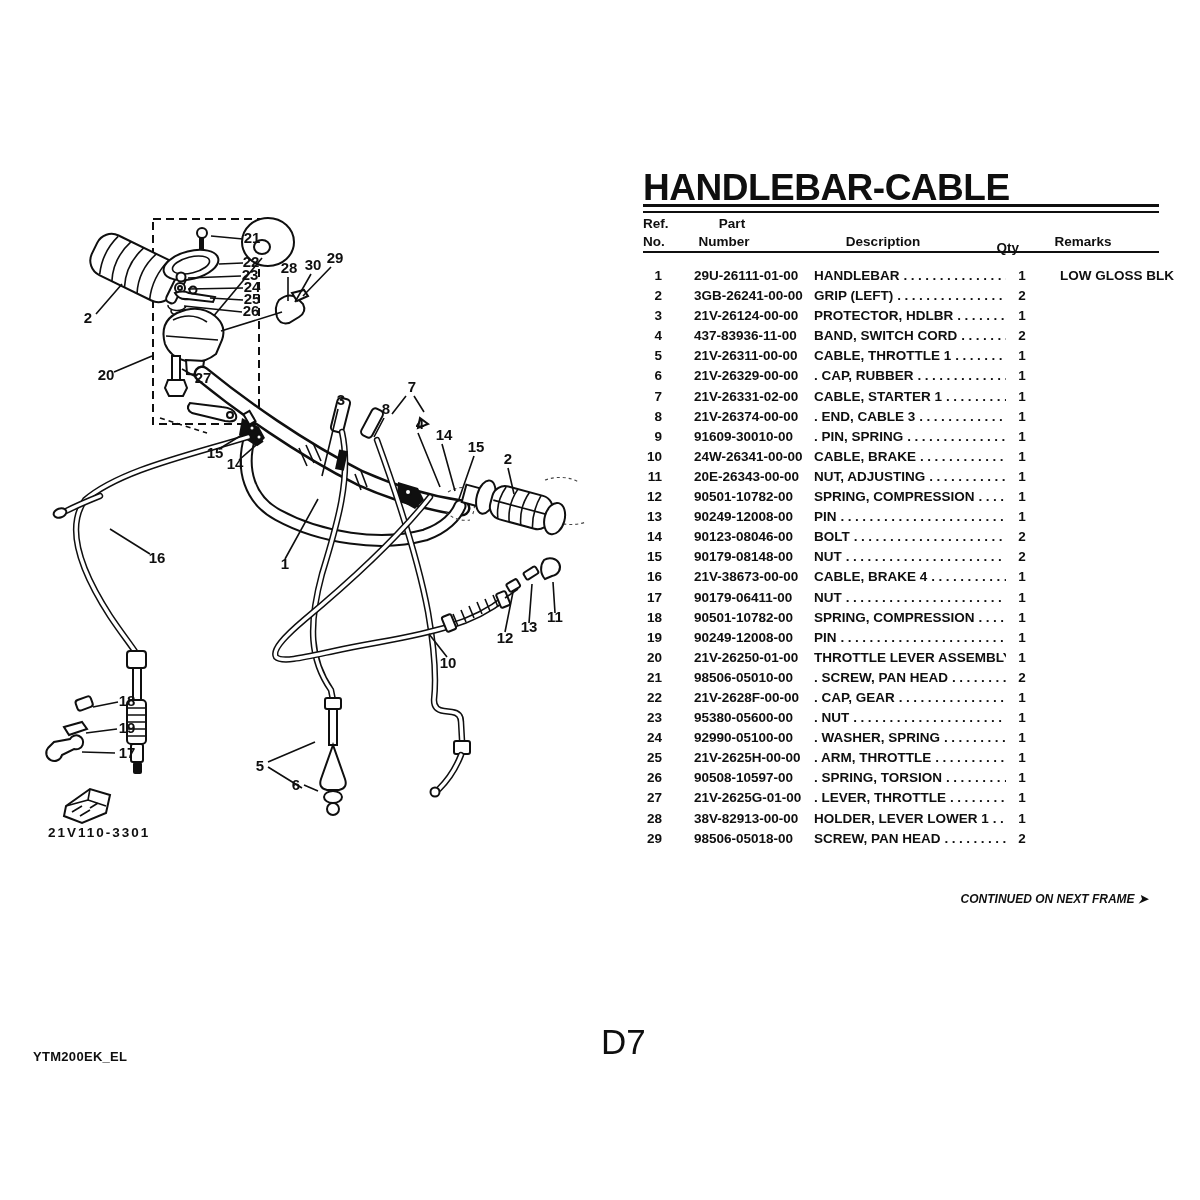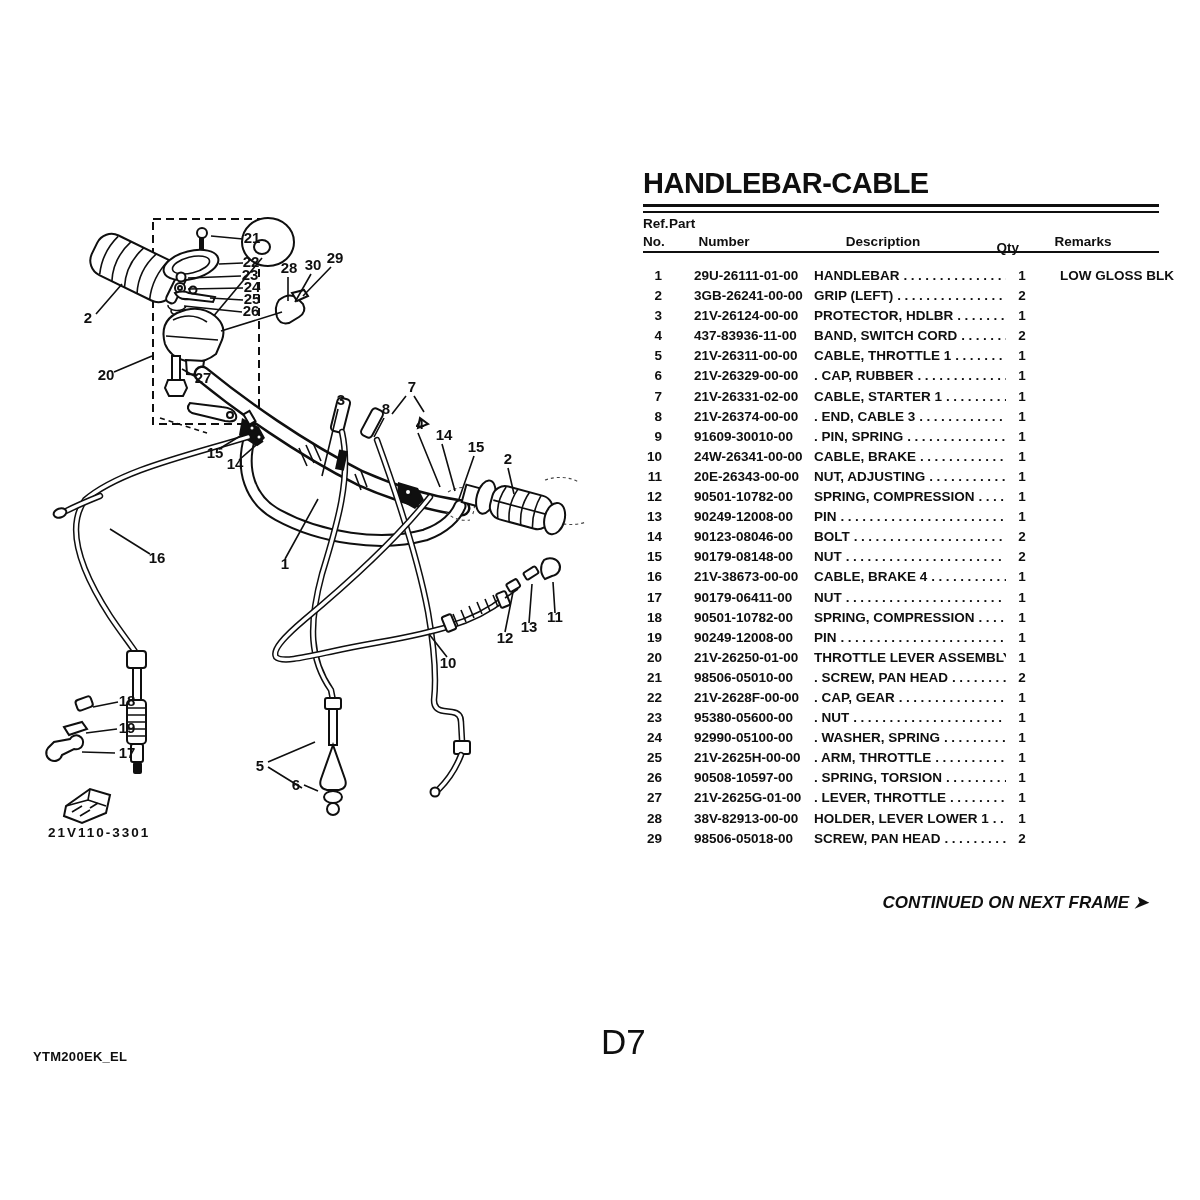--- a/index.html
+++ b/index.html
@@ -1,42 +1,42 @@
 <!DOCTYPE html>
 <html><head>
 <meta charset="utf-8">
 <style>
   html,body{margin:0;padding:0;background:#fff;}
   body{width:1200px;height:1200px;font-family:"Liberation Sans",sans-serif;color:#0f0f0f;}
   .page{position:relative;width:1200px;height:1200px;overflow:hidden;background:#fff;}
 
   
-  .title{position:absolute;left:643px;top:167px;margin:0;font-size:29px;font-weight:bold;letter-spacing:-0.5px;white-space:nowrap;}
+  .title{position:absolute;left:643px;top:167px;margin:0;font-size:37px;font-weight:bold;letter-spacing:-0.5px;white-space:nowrap;}
   .double-rule{position:absolute;left:643px;top:204px;width:516px;height:4px;
     border-top:3px solid #0f0f0f;border-bottom:2px solid #0f0f0f;}
   .thead{position:absolute;left:643px;top:216px;width:516px;height:37px;font-size:13.5px;font-weight:bold;}
   .thead span{position:absolute;white-space:nowrap;}
   .h-ref1{left:0;top:0}.h-ref2{left:0;top:18px}
-  .h-part1{left:26px;top:0;width:90px;}
+  .h-part1{left:44px;top:0;width:90px;text-align:center}
   .h-part2{left:36px;top:18px;width:90px;text-align:center}
   .h-desc{left:150px;top:18px;width:180px;text-align:center}
   .h-qty{left:340px;top:24px;width:36px;text-align:right}
   .h-rem{left:385px;top:18px;width:110px;text-align:center}
   .head-rule{position:absolute;left:643px;top:251px;width:516px;height:0;border-top:2px solid #0f0f0f;}
   .rows{position:absolute;left:643px;top:266px;width:516px;font-size:13.5px;font-weight:bold;}
   .row{display:flex;height:20.1px;line-height:20.1px;}
   .c-ref{flex:none;width:19px;text-align:right;}
   .c-part{flex:none;margin-left:32px;width:120px;white-space:nowrap;}
   .c-desc{flex:0 0 192px;display:flex;overflow:hidden;white-space:nowrap;}
   .dt{white-space:pre;}
   .dots{flex:1;min-width:0;overflow:hidden;letter-spacing:3.5px;margin-left:4px;}
   .c-qty{flex:none;margin-left:6px;width:20px;text-align:center;}
   .c-rem{margin-left:28px;white-space:nowrap;}
 
-  .continued{position:absolute;right:52px;top:892px;font-size:17px;font-weight:bold;font-style:italic;white-space:nowrap;}
+  .continued{position:absolute;right:52px;top:892px;font-size:12px;font-weight:bold;font-style:italic;white-space:nowrap;}
   .page-num{position:absolute;left:601px;top:1022px;font-size:35px;font-weight:normal;}
   .footer-left{position:absolute;left:33px;top:1049px;font-size:13px;font-weight:bold;letter-spacing:0.3px;}
 
   
   svg.diagram{position:absolute;left:0;top:0;}
   .dash{fill:none;stroke:#0f0f0f;stroke-width:2;stroke-dasharray:8 5;}
   .dash2{fill:none;stroke:#0f0f0f;stroke-width:1.6;stroke-dasharray:5 4;}
   .fw{fill:#fff;stroke:#0f0f0f;stroke-width:2;}
   .fb{fill:#0f0f0f;stroke:none;}
   .ln{fill:none;stroke:#0f0f0f;stroke-width:1.6;}

